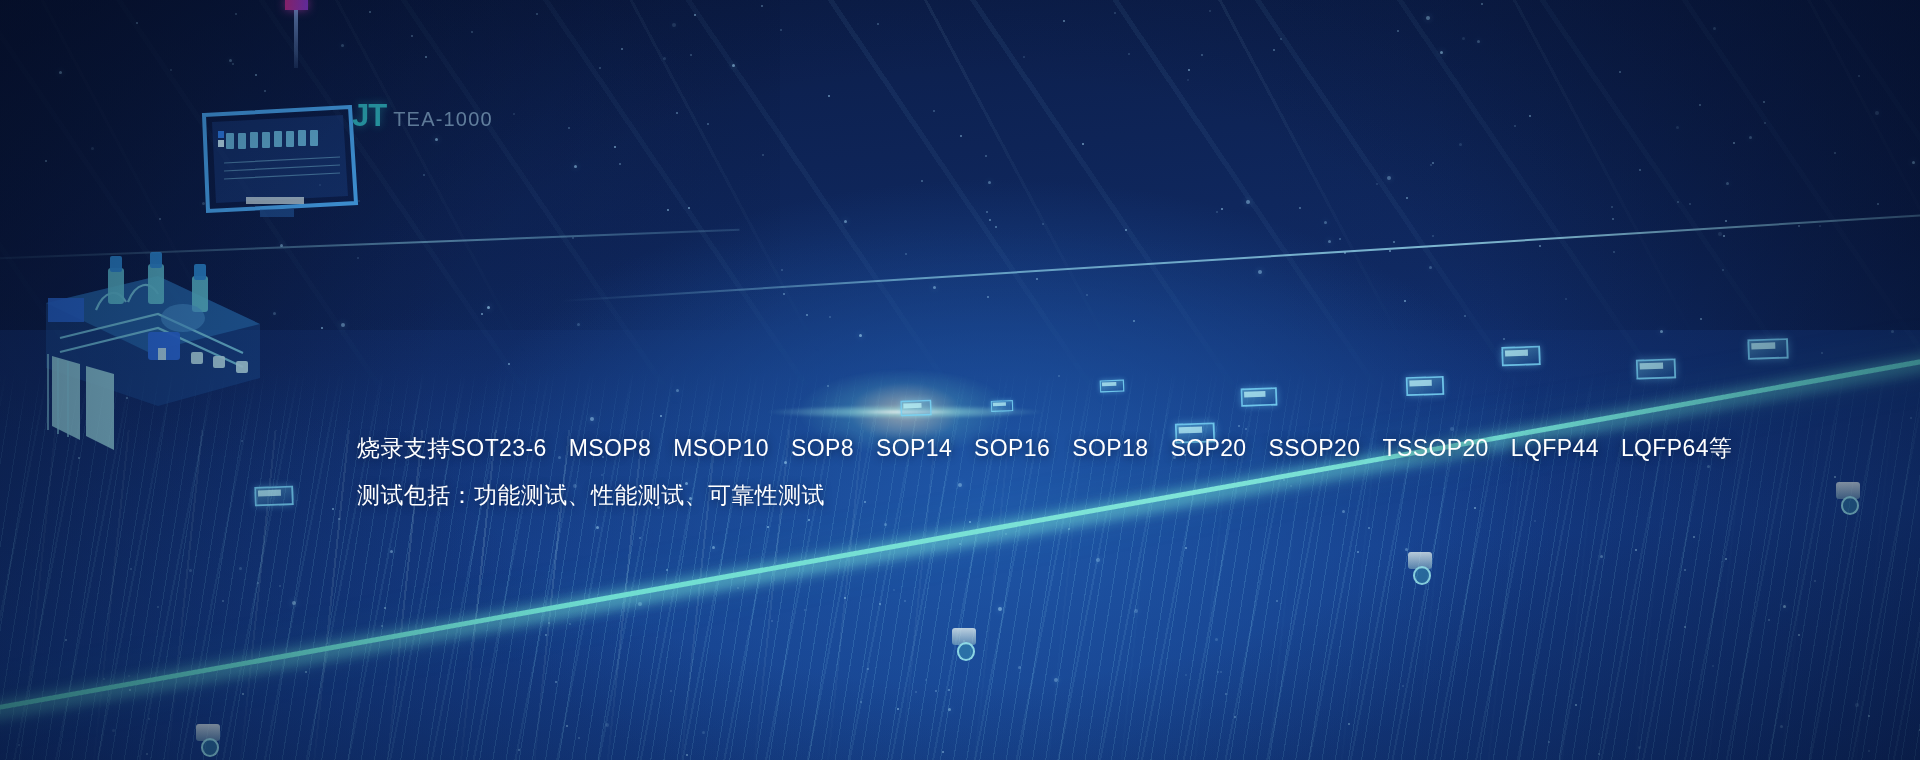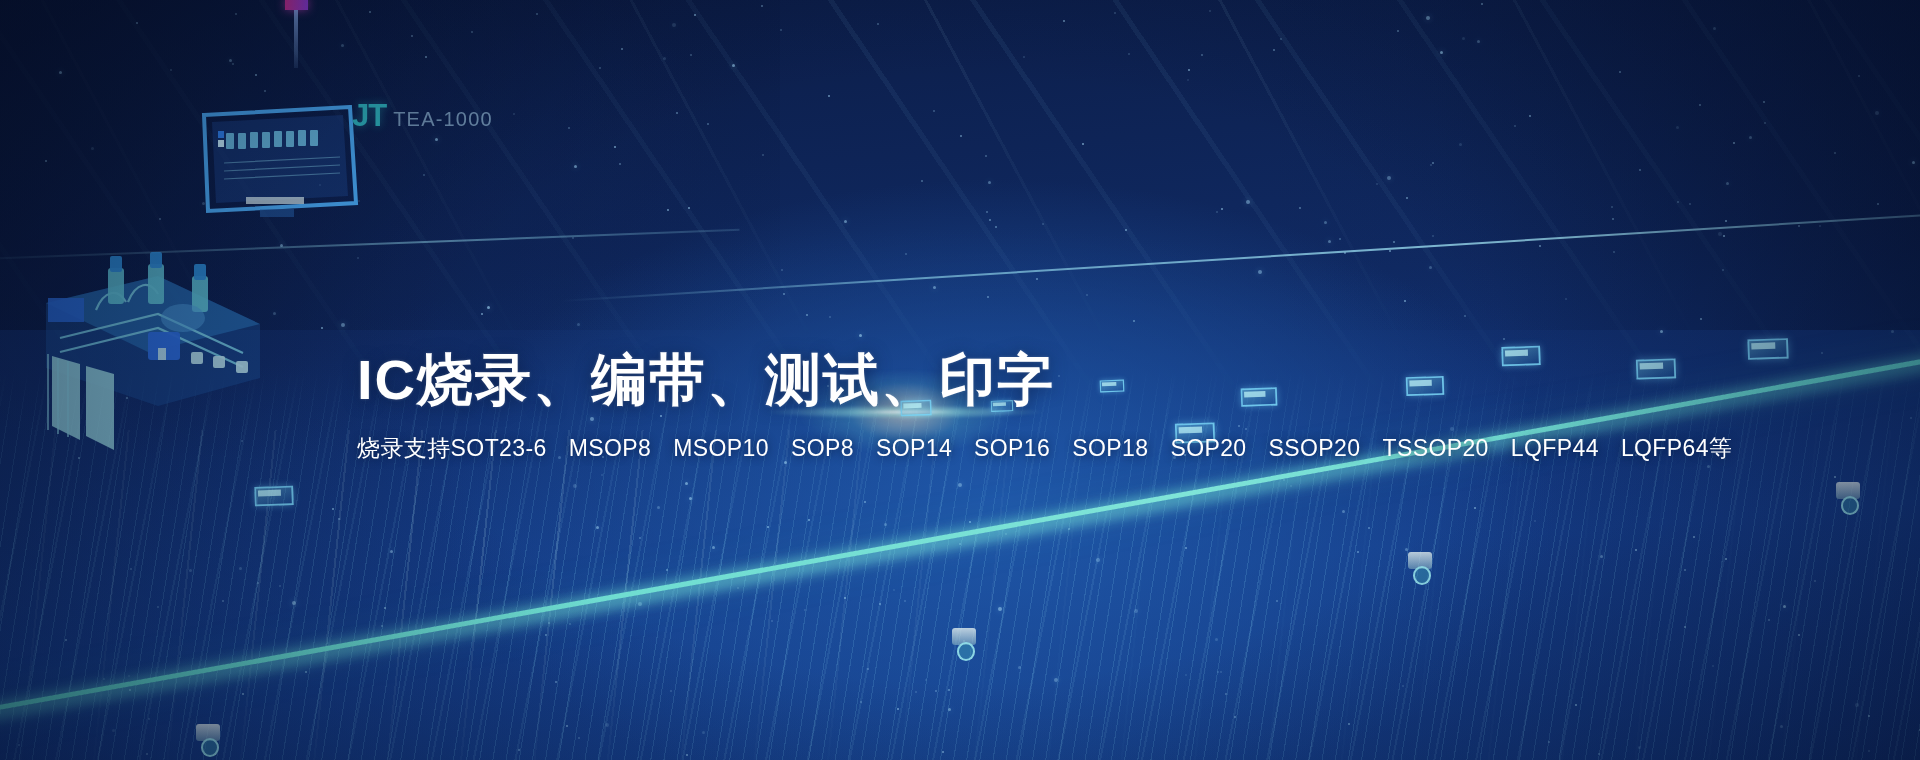--- a/index.html
+++ b/index.html
@@ -661,25 +661,25 @@
     </div>
   <div class="foot" style="left:1828px;top:482px;">
       <b></b>
       <i></i>
     </div>
 
   <div class="bg-vignette"></div>
 
   <div class="content">
 
-    <h1 class="headline">IC烧录、编带、测试、印字</h1>
 
     <div class="sublist">
 
       <span class="row">
         <span class="lead" style="margin-right:22px;">烧录支持SOT23-6</span><span id="pkg-list"><span class="pkg">MSOP8</span><span class="pkg">MSOP10</span><span class="pkg">SOP8</span><span class="pkg">SOP14</span><span class="pkg">SOP16</span><span class="pkg">SOP18</span><span class="pkg">SOP20</span><span class="pkg">SSOP20</span><span class="pkg">TSSOP20</span><span class="pkg">LQFP44</span><span class="pkg">LQFP64等</span></span>
       </span>
 
+      <span class="row">测试包括：功能测试、性能测试、可靠性测试</span>
 
     </div>
   </div>
 
 </div>
 
 </body></html>

